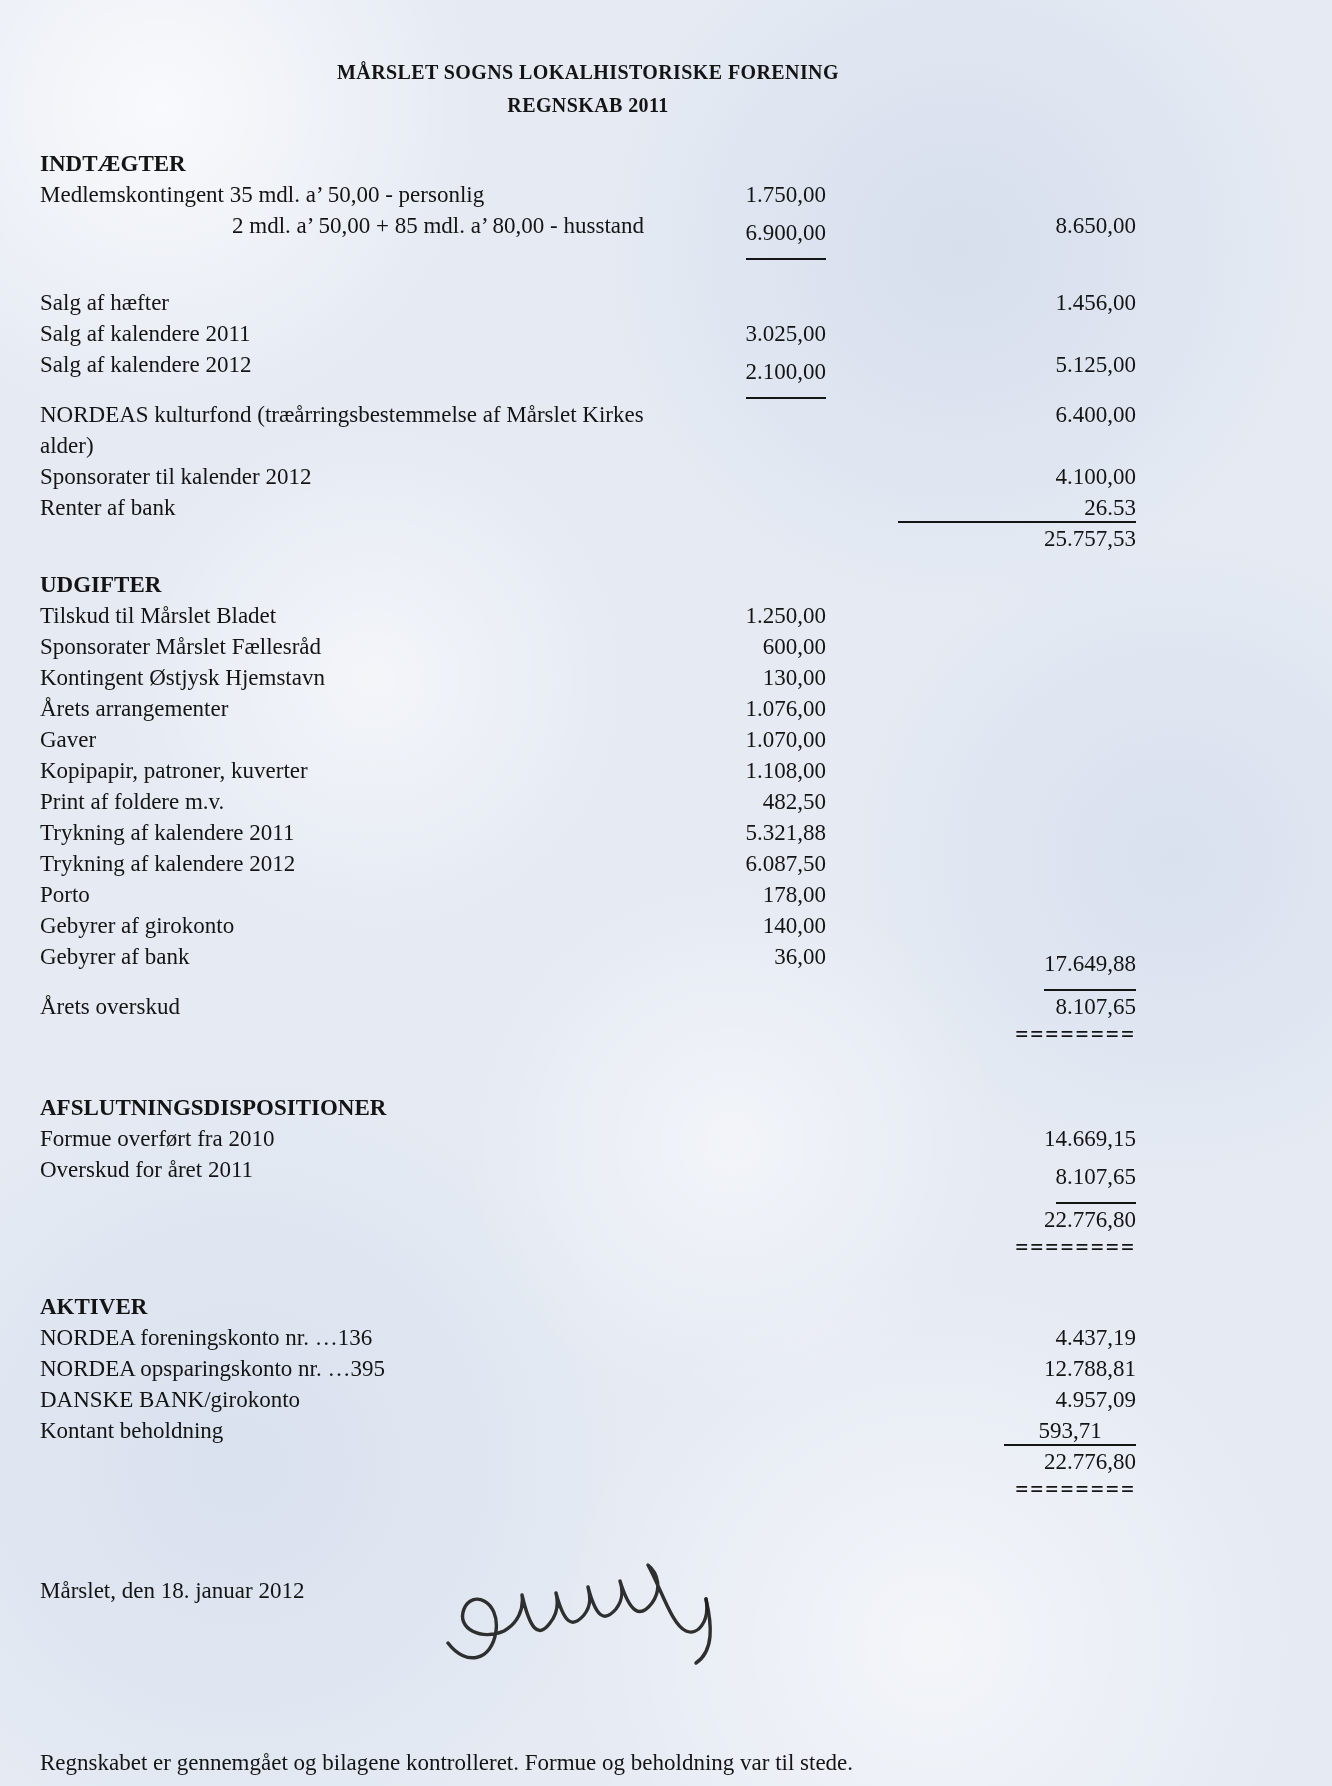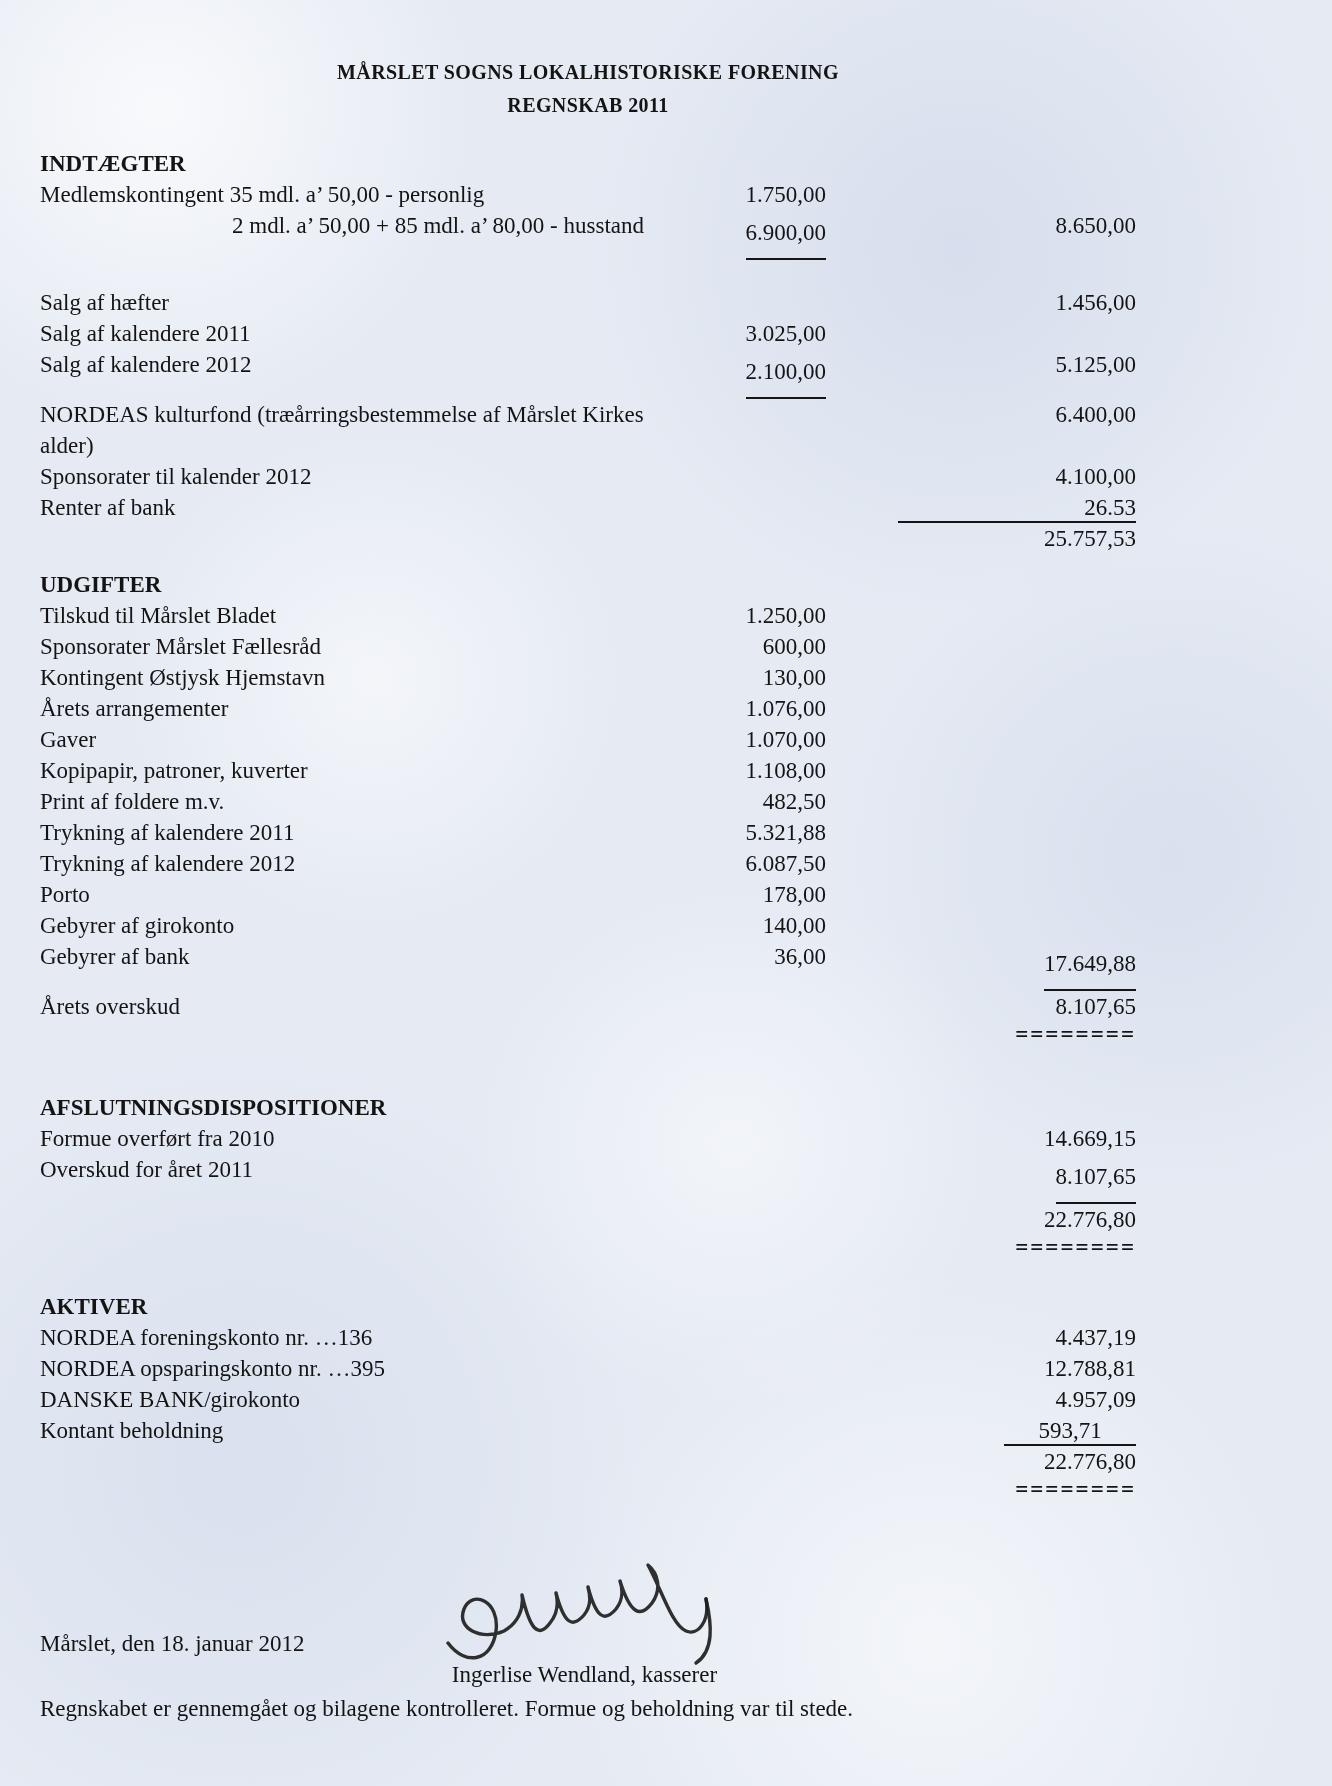--- a/index.html
+++ b/index.html
@@ -29,24 +29,24 @@
   .row{display:grid;grid-template-columns:1fr 150px 310px;}
   .c1,.c2{text-align:right;white-space:nowrap;}
   .indent{padding-left:192px;}
   .mt-grp{margin-top:27px;}
   .mt-sec{margin-top:15px;}
   .u{display:inline-block;border-bottom:2.5px solid #151515;padding-bottom:12px;line-height:27px;margin-top:9px;}
   .u-wide{display:inline-block;min-width:238px;border-bottom:2.5px solid #151515;line-height:27px;}
   .u-med{display:inline-block;min-width:132px;border-bottom:2.5px solid #151515;line-height:27px;text-align:center;}
   .rule{font-weight:bold;letter-spacing:2px;line-height:26px;}
   .sig-row{display:flex;margin-top:40px;position:relative;height:150px;}
-  .date-left{margin-top:85px;white-space:nowrap;text-align:center;}
+  .date-left{margin-top:32px;white-space:nowrap;text-align:center;}
   .wendland{margin-left:120px;text-align:center;position:relative;width:320px;}
   .wendland svg{display:block;margin:0 auto -14px auto;}
-  .audit{}
+  .audit{margin-top:54px;}
   .place2{margin-top:71px;}
   svg path{fill:none;stroke:#1e1e1e;stroke-width:3.4;stroke-linecap:round;stroke-linejoin:round;opacity:.92;}
 </style>
 </head>
 <body>
 
 <div class="page">
 
   <div class="title">
     <div>MÅRSLET SOGNS LOKALHISTORISKE FORENING</div>
@@ -231,21 +231,20 @@
     <span class="c2 rule">========</span>
   </div>
 
   <div class="sig-row">
     <span class="date-left">Mårslet, den 18. januar 2012</span>
     <div class="wendland">
       <svg width="300" height="130" viewBox="0 0 300 130">
         <path d="M14,100 C32,124 58,118 62,88 C66,58 38,46 30,66 C22,86 48,98 70,88 C84,80 90,66 88,52 C96,86 104,96 116,80 C124,70 124,58 122,50 C130,80 138,86 150,72 C158,62 156,52 154,44 C162,74 170,80 182,66 C190,56 188,44 186,38 C196,70 206,76 218,60 C228,46 224,30 214,22 C228,48 238,82 252,88 C264,93 276,78 272,56"></path>
         <path d="M272,56 C278,82 280,108 262,120"></path>
       </svg>
-      <div>Ingerlise Wendland, kasserer</div>
     </div>
   </div>
 
   <div class="audit">Regnskabet er gennemgået og bilagene kontrolleret. Formue og beholdning var til stede.</div>
 
   <div class="place2">Mårslet, den</div>
 
 </div>
 
 </body></html>

